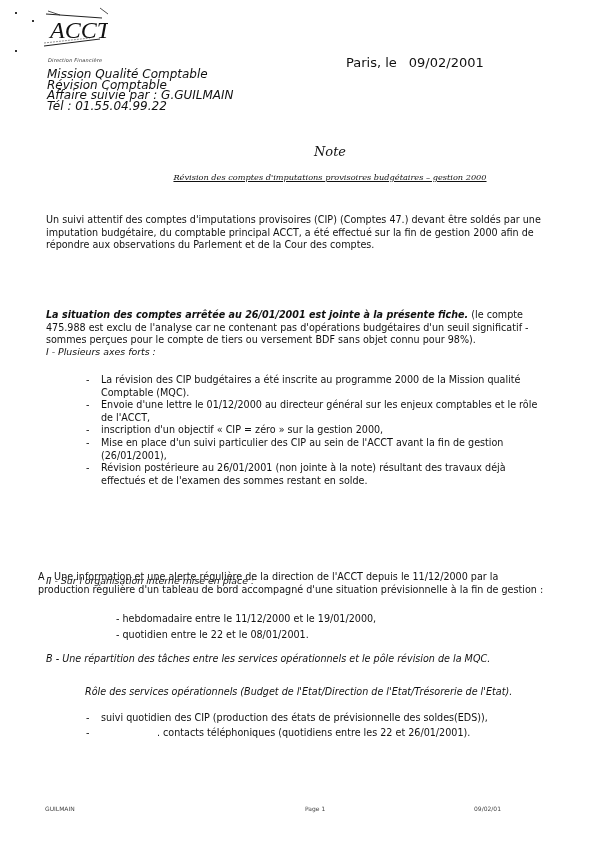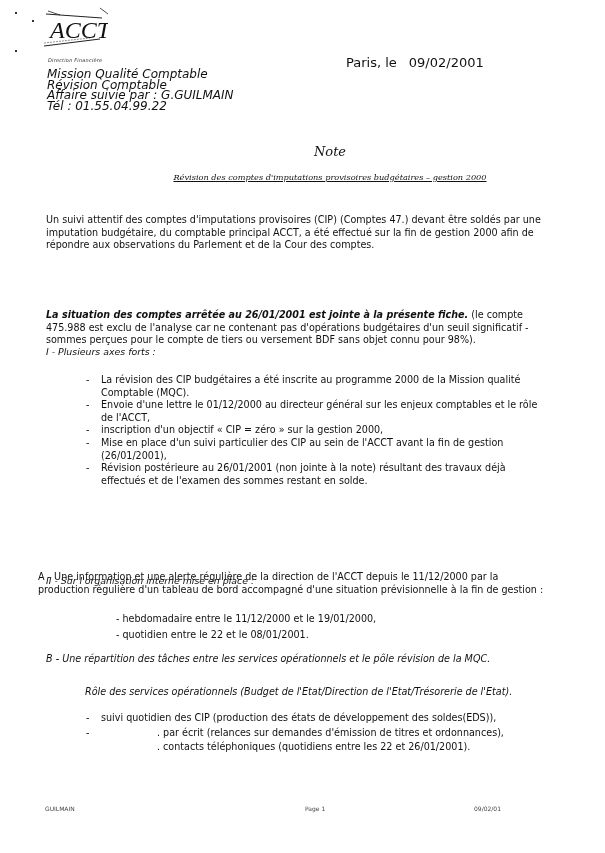--- a/index.html
+++ b/index.html
@@ -99,22 +99,21 @@
 <div class="abs subA">A - Une information et une alerte régulière de la direction de l'ACCT depuis le 11/12/2000 par la production régulière d'un tableau de bord accompagné d'une situation prévisionnelle à la fin de gestion :</div>
 <div class="abs freq">
   <div>- hebdomadaire entre le 11/12/2000 et le 19/01/2000,</div>
   <div>- quotidien entre le 22 et le 08/01/2001.</div>
 </div>
 <div class="abs subB">B - Une répartition des tâches entre les services opérationnels et le pôle révision de la MQC.</div>
 <div class="abs role">Rôle des services opérationnels (Budget de l'Etat/Direction de l'Etat/Trésorerie de l'Etat).</div>
 
 <div class="abs list2">
   <ul class="dash">
-    <li><span class="mark">-</span><span>suivi quotidien des CIP (production des états de développement des soldes(EDS)),</span></li>
+    <li><span class="mark">-</span><span>suivi quotidien des CIP (production des états de prévisionnelle des soldes(EDS)),</span></li>
     <li><span class="mark">-</span></li>
   </ul>
-  <div class="sub">. par écrit (relances sur demandes d'émission de titres et ordonnances),</div>
   <div class="sub">. contacts téléphoniques (quotidiens entre les 22 et 26/01/2001).</div>
 </div>
 
 <div class="abs footer f-left">GUILMAIN</div>
 <div class="abs footer f-center">Page 1</div>
 <div class="abs footer f-right">09/02/01</div>
 
 </body></html>

